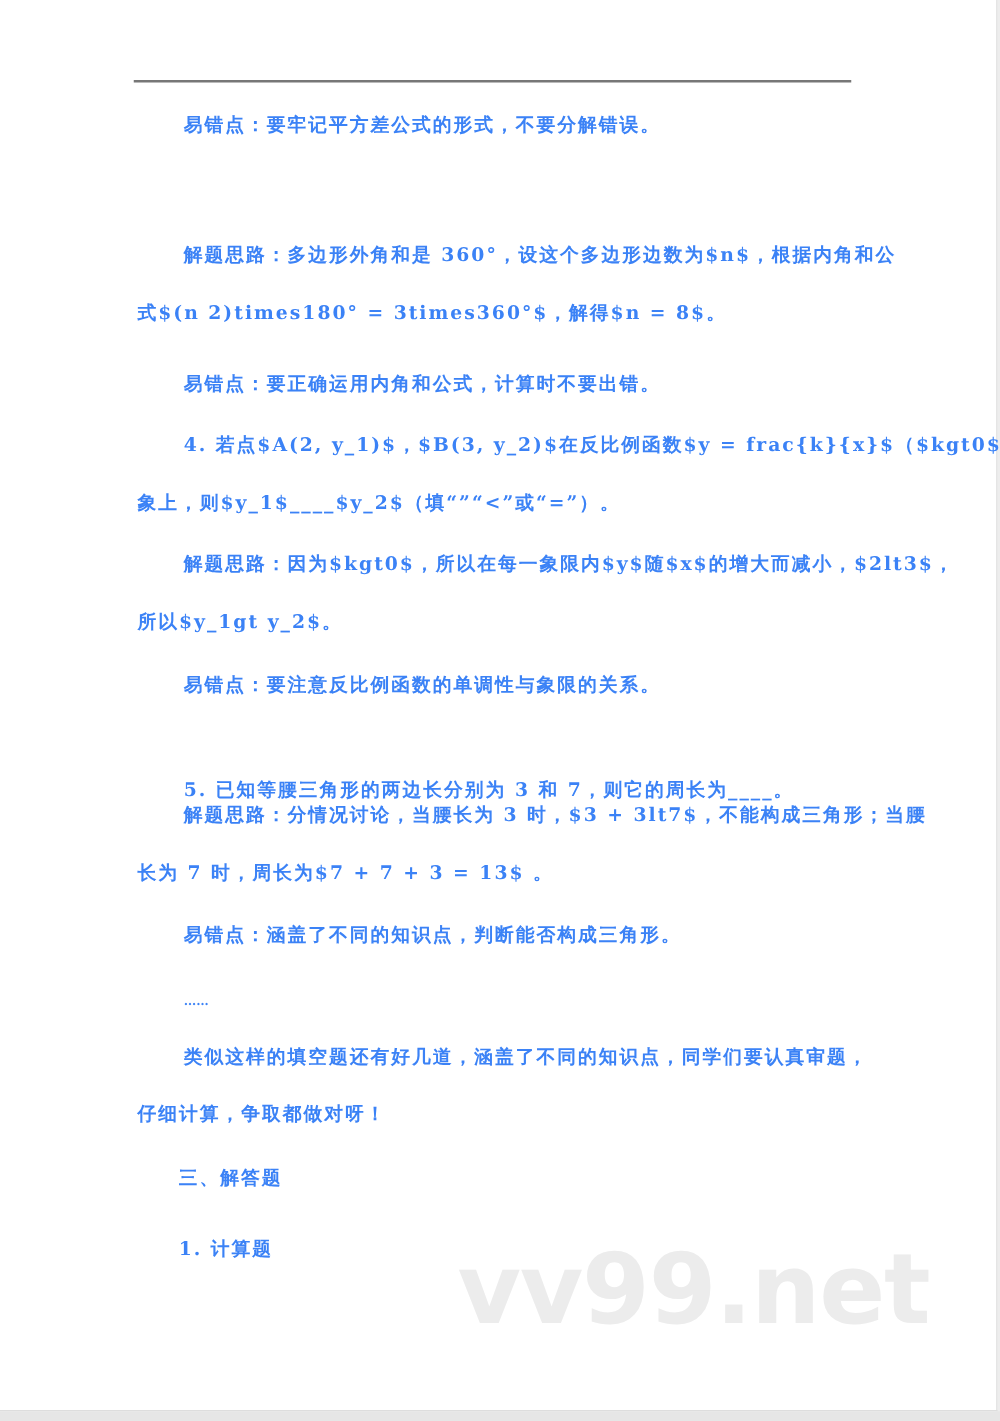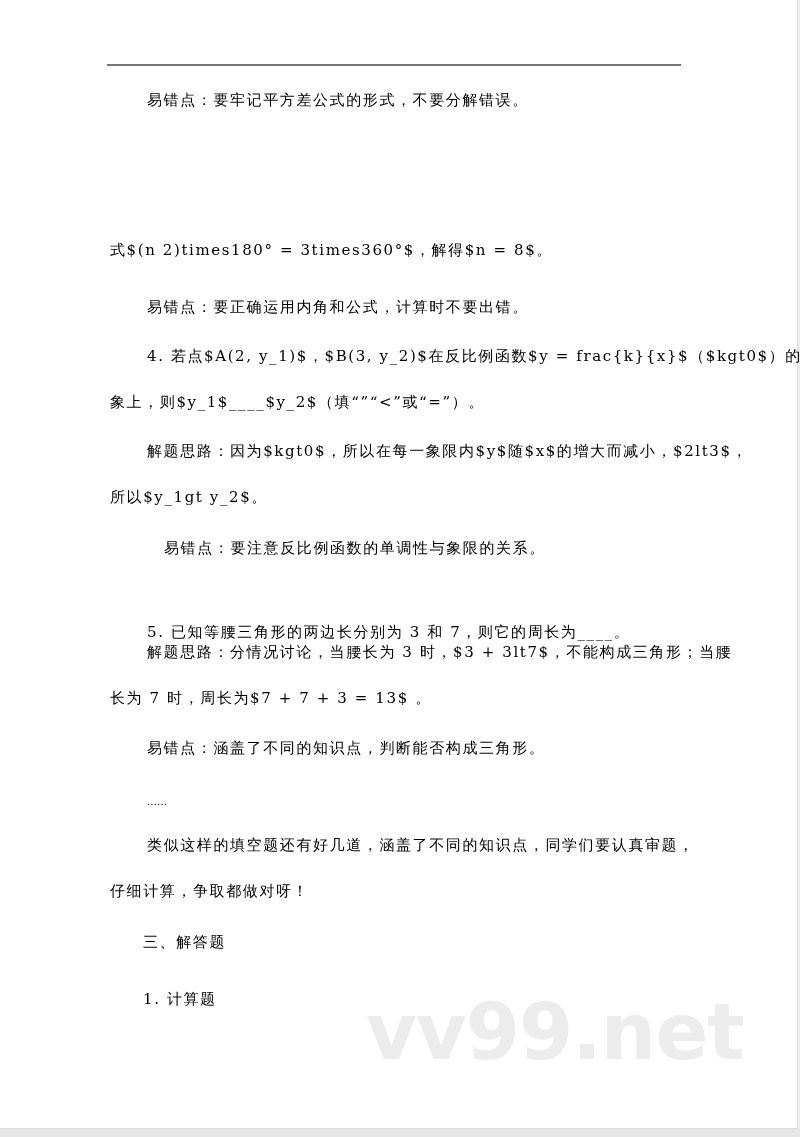--- a/index.html
+++ b/index.html
@@ -17,47 +17,48 @@
     border-bottom: 1px solid #ddd;
   }
   .header-rule {
     position: absolute; left: 71px; top: 64px;
     width: 374px; height: 2px; background: #777;
     width: 374px;
   }
   .header-rule { left: 71px; width: 374px; }
   .p {
     position: absolute; font-size: 15px; white-space: nowrap;
-    letter-spacing: 1.6px; color: #000000; line-height: 20px;
+    letter-spacing: 1.6px; color: #3b82f6; line-height: 20px; font-weight: bold;
   }
   .watermark {
     position: absolute; left: 366px; top: 992px;
     font-family: "DejaVu Sans", sans-serif; font-weight: bold;
     font-size: 78px; color: #ececec; letter-spacing: -1px;
     line-height: 80px;
   }
   .bottom-strip {
     position: absolute; left: 0; top: 1129px; width: 800px; height: 8px;
     background: #e6e6e6;
   }
 </style>
 </head>
 <body>
 
 <div class="page">
   <div class="header-rule" style="left:107px;width:574px;top:64px;"></div>
 
   <div class="p" style="left:147px;top:90px">易错点：要牢记平方差公式的形式，不要分解错误。</div>
+  <div class="p" style="left:147px;top:194px">解题思路：多边形外角和是 360°，设这个多边形边数为$n$，根据内角和公</div>
   <div class="p" style="left:110px;top:240px">式$(n   2)times180° = 3times360°$，解得$n = 8$。</div>
   <div class="p" style="left:147px;top:297px">易错点：要正确运用内角和公式，计算时不要出错。</div>
   <div class="p" style="left:147px;top:346px">4. 若点$A(2, y_1)$，$B(3, y_2)$在反比例函数$y = frac{k}{x}$（$kgt0$）的图</div>
   <div class="p" style="left:110px;top:392px">象上，则$y_1$____$y_2$（填“”“&lt;”或“=”）。</div>
   <div class="p" style="left:147px;top:441px">解题思路：因为$kgt0$，所以在每一象限内$y$随$x$的增大而减小，$2lt3$，</div>
   <div class="p" style="left:110px;top:487px">所以$y_1gt y_2$。</div>
-  <div class="p" style="left:164px;top:538px">易错点：要注意反比例函数的单调性与象限的关系。</div>
+  <div class="p" style="left:147px;top:538px">易错点：要注意反比例函数的单调性与象限的关系。</div>
   <div class="p" style="left:147px;top:622px">5. 已知等腰三角形的两边长分别为 3 和 7，则它的周长为____。</div>
   <div class="p" style="left:147px;top:642px">解题思路：分情况讨论，当腰长为 3 时，$3 + 3lt7$，不能构成三角形；当腰</div>
   <div class="p" style="left:110px;top:688px">长为 7 时，周长为$7 + 7 + 3 = 13$ 。</div>
   <div class="p" style="left:147px;top:738px">易错点：涵盖了不同的知识点，判断能否构成三角形。</div>
   <div class="p" style="left:147px;top:792px;font-size:10px;letter-spacing:0">……</div>
   <div class="p" style="left:147px;top:835px">类似这样的填空题还有好几道，涵盖了不同的知识点，同学们要认真审题，</div>
   <div class="p" style="left:110px;top:881px">仔细计算，争取都做对呀！</div>
   <div class="p" style="left:143px;top:932px">三、解答题</div>
   <div class="p" style="left:143px;top:989px">1. 计算题</div>
 

